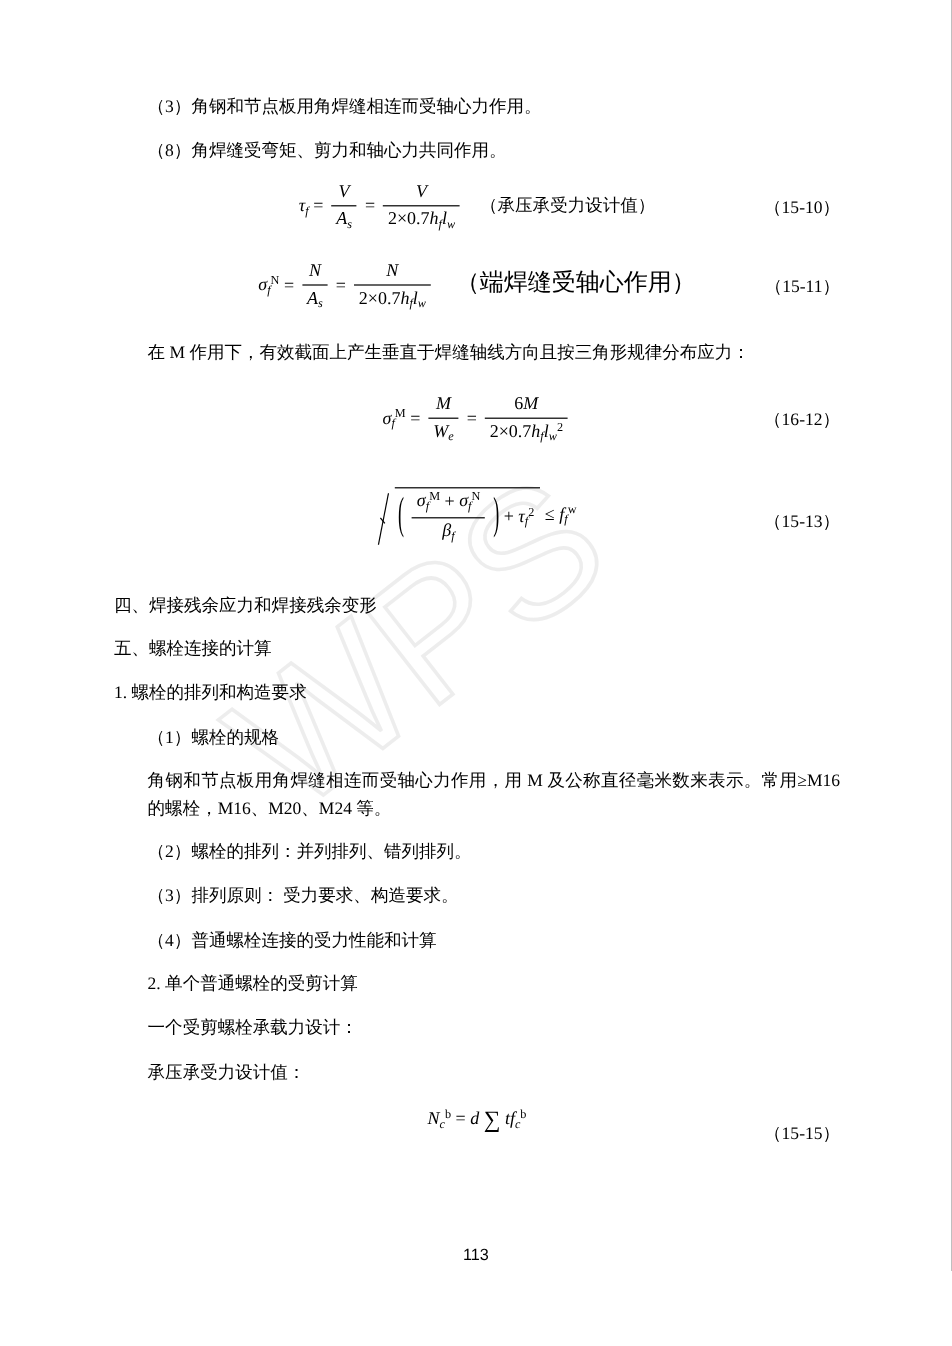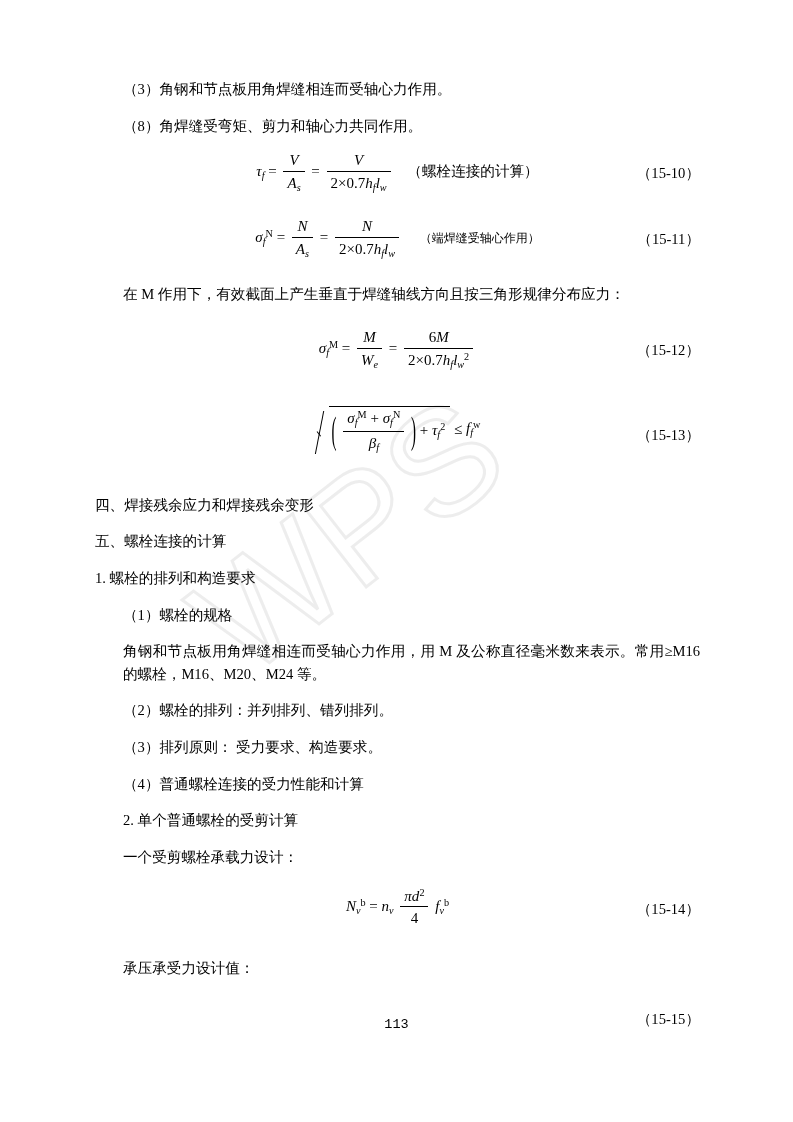--- a/index.html
+++ b/index.html
@@ -114,24 +114,24 @@
   }
   .paren-big > .pl, .paren-big > .pr {
     display: inline-block;
     transform: scaleY(2.5);
     font-style: normal;
   }
   .pagenum {
     position: absolute;
     left: 0;
     right: 0;
-    top: 1017px;
+    top: 1038px;
     text-align: center;
     font-size: 13.5px;
-    font-family: Liberation Mono, monospace;
+    font-family: Liberation Sans, sans-serif;
   }
   
   .watermark {
     position: absolute;
     left: 120px;
     top: 395px;
     width: 470px;
     height: 300px;
     pointer-events: none;
     opacity: 0.5;
@@ -155,48 +155,48 @@
 
     <p class="para indent1">（8）角焊缝受弯矩、剪力和轴心力共同作用。</p>
 
     <div class="eqrow">
       <div class="eq">
         <span class="mi">τ<sub>f</sub></span>
         <span class="mn"> = </span>
         <span class="frac"><span class="num"><span class="mi">V</span></span><span class="den"><span class="mi">A<sub>s</sub></span></span></span>
         <span class="mn"> = </span>
         <span class="frac"><span class="num"><span class="mi">V</span></span><span class="den"><span class="upr">2×0.7</span><span class="mi">h<sub>f</sub>l<sub>w</sub></span></span></span>
-        <span style="font-family:'Liberation Serif',serif;font-size:14.6px;margin-left:10px;">（螺栓连接的计算）</span>
+        <span style="font-family:'Liberation Serif',serif;font-size:14.6px;margin-left:10px;">（承压承受力设计值）</span>
       </div>
       <div class="eqnum">（15-10）</div>
     </div>
 
     <div class="eqrow">
       <div class="eq">
         <span class="mi">σ<sub>f</sub><sup class="upr">N</sup></span>
         <span class="mn"> = </span>
         <span class="frac"><span class="num"><span class="mi">N</span></span><span class="den"><span class="mi">A<sub>s</sub></span></span></span>
         <span class="mn"> = </span>
         <span class="frac"><span class="num"><span class="mi">N</span></span><span class="den"><span class="upr">2×0.7</span><span class="mi">h<sub>f</sub>l<sub>w</sub></span></span></span>
-        <span style="font-family:'Liberation Serif',serif;font-size:12px;margin-left:14px;">（端焊缝受轴心作用）</span>
+        <span style="font-family:'Liberation Serif',serif;font-size:20px;margin-left:14px;">（端焊缝受轴心作用）</span>
       </div>
       <div class="eqnum">（15-11）</div>
     </div>
 
     <p class="para indent1">在 M 作用下，有效截面上产生垂直于焊缝轴线方向且按三角形规律分布应力：</p>
 
     <div class="eqrow" style="margin-top:22px;">
       <div class="eq">
         <span class="mi">σ<sub>f</sub><sup class="upr">M</sup></span>
         <span class="mn"> = </span>
         <span class="frac"><span class="num"><span class="mi">M</span></span><span class="den"><span class="mi">W<sub>e</sub></span></span></span>
         <span class="mn"> = </span>
         <span class="frac"><span class="num"><span class="upr">6</span><span class="mi">M</span></span><span class="den"><span class="upr">2×0.7</span><span class="mi">h<sub>f</sub>l<sub>w</sub><sup class="upr">2</sup></span></span></span>
       </div>
-      <div class="eqnum">（15-12）</div>
+      <div class="eqnum">（16-12）</div>
     </div>
 
     <div class="eqrow" style="margin-top:34px;margin-bottom:30px;min-height:58px;">
       <div class="eq">
         <span class="sqrt"><span class="rad">
           <span class="paren-big"><span class="pl">(</span></span>
           <span class="frac"><span class="num"><span class="mi">σ<sub>f</sub><sup class="upr">M</sup></span> + <span class="mi">σ<sub>f</sub><sup class="upr">N</sup></span></span><span class="den"><span class="mi">β<sub>f</sub></span></span></span>
           <span class="paren-big"><span class="pr">)</span></span>
           <span class="mn"> + </span><span class="mi">τ<sub>f</sub><sup class="upr">2</sup></span>
         </span></span>
@@ -220,33 +220,30 @@
 
     <p class="para indent1">（3）排列原则： 受力要求、构造要求。</p>
 
     <p class="para indent1">（4）普通螺栓连接的受力性能和计算</p>
 
 
     <p class="para indent1">2. 单个普通螺栓的受剪计算</p>
 
     <p class="para indent1">一个受剪螺栓承载力设计：</p>
 
-    <div class="eqrow" style="margin-top:18px;margin-bottom:26px;">
-      <div class="eq">
-        <span class="mi">N<sub>v</sub><sup class="upr">b</sup></span>
-        <span class="mn"> = </span>
-        <span class="mi">n<sub>v</sub></span>
-        <span class="frac"><span class="num"><span class="mi">πd<sup class="upr">2</sup></span></span><span class="den"><span class="upr">4</span></span></span>
-        <span class="mi">f<sub>v</sub><sup class="upr">b</sup></span>
-      </div>
-      <div class="eqnum">（15-14）</div>
-    </div>
 
     <p class="para indent1">承压承受力设计值：</p>
 
     <div class="eqrow" style="margin-top:18px;">
+      <div class="eq">
+        <span class="mi">N<sub>c</sub><sup class="upr">b</sup></span>
+        <span class="mn"> = </span>
+        <span class="mi">d</span>
+        <span class="mn" style="font-size:1.3em;vertical-align:-0.12em;">∑</span>
+        <span class="mi">tf<sub>c</sub><sup class="upr">b</sup></span>
+      </div>
       <div class="eqnum">（15-15）</div>
     </div>
 
   </div>
 
   <div class="pagenum">113</div>
 </div>
 
 </body></html>

